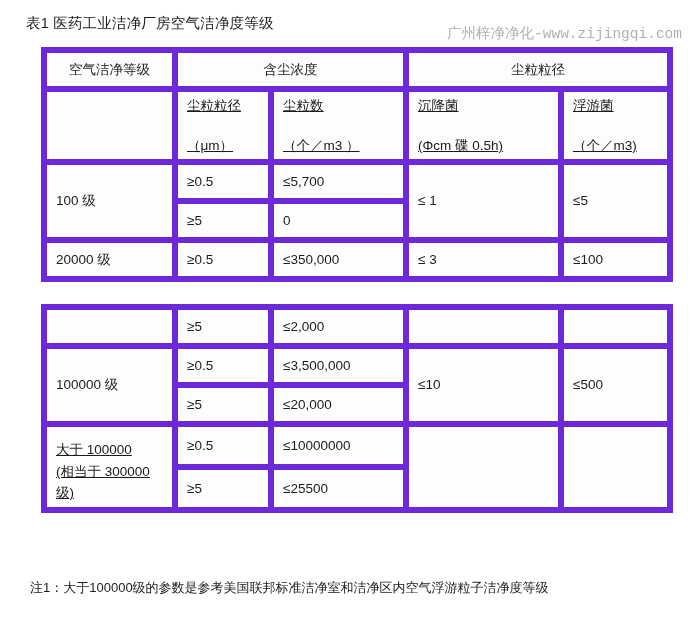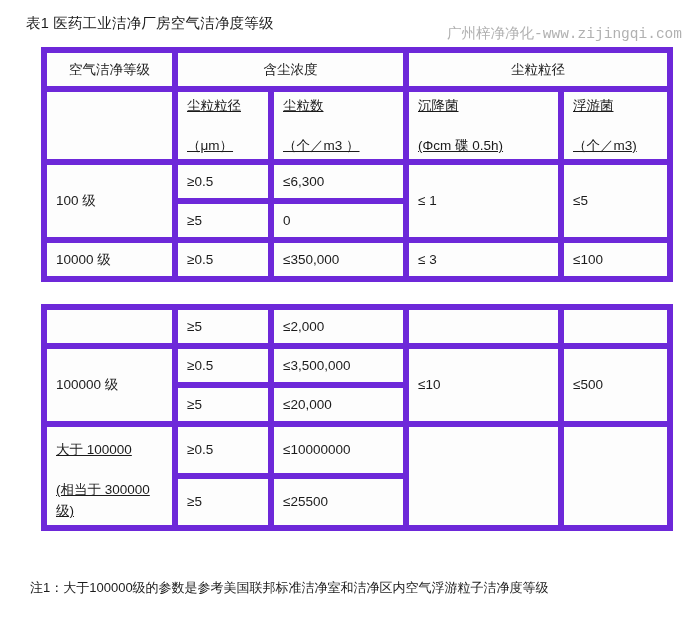--- a/index.html
+++ b/index.html
@@ -133,31 +133,31 @@
           </td>
           <td class="subhead">
             <span class="cellline">浮游菌</span>
             <span class="cellline">（个／m3)</span>
           </td>
         </tr>
 
         <tr>
           <td rowspan="2">100 级</td>
           <td>≥0.5</td>
-          <td>≤6,300</td>
+          <td>≤5,700</td>
           <td rowspan="2">≤ 1</td>
           <td rowspan="2">≤5</td>
         </tr>
         <tr>
           <td>≥5</td>
           <td>0</td>
         </tr>
 
         <tr>
-          <td>10000 级</td>
+          <td>20000 级</td>
           <td>≥0.5</td>
           <td>≤350,000</td>
           <td>≤ 3</td>
           <td>≤100</td>
         </tr>
       </tbody>
     </table>
 
     <div style="height:22px"></div>
 
@@ -187,21 +187,21 @@
           <td rowspan="2">≤500</td>
         </tr>
         <tr>
           <td>≥5</td>
           <td>≤20,000</td>
         </tr>
 
         <tr>
           <td rowspan="2">
             <span class="cellline" style="margin-top:9px">大于 100000</span>
-            <span class="cellline" style="margin-top:20px">(相当于 300000</span>
+            <span class="cellline" style="margin-top:2px">(相当于 300000</span>
             <span class="cellline" style="margin-top:2px">级)</span>
           </td>
           <td>≥0.5</td>
           <td>≤10000000</td>
           <td rowspan="2"></td>
           <td rowspan="2"></td>
         </tr>
         <tr>
           <td>≥5</td>
           <td>≤25500</td>

